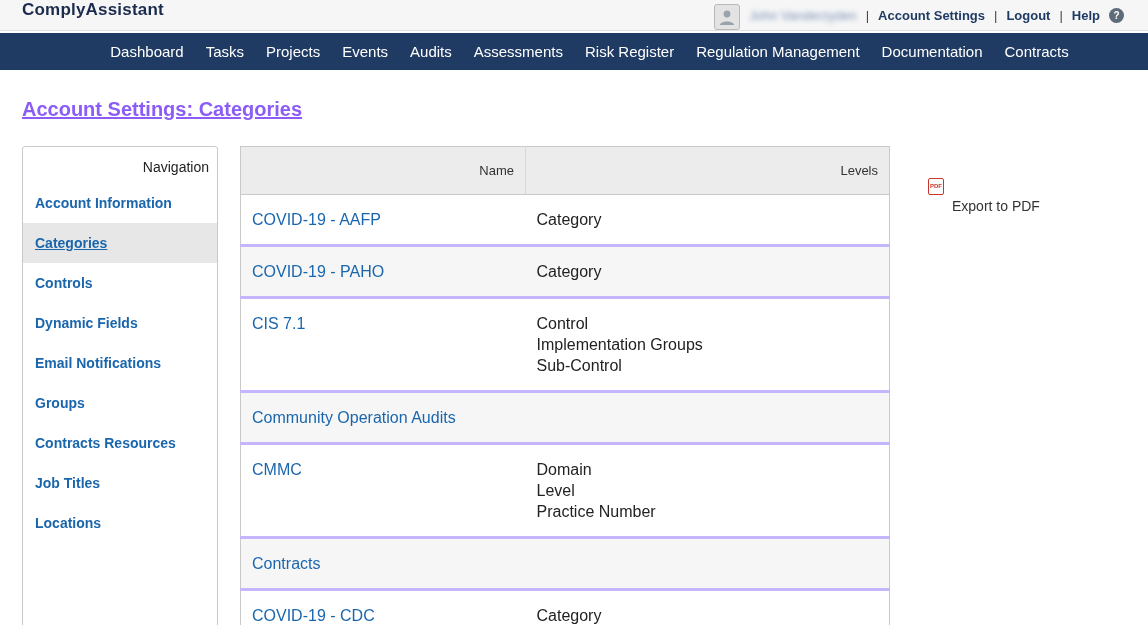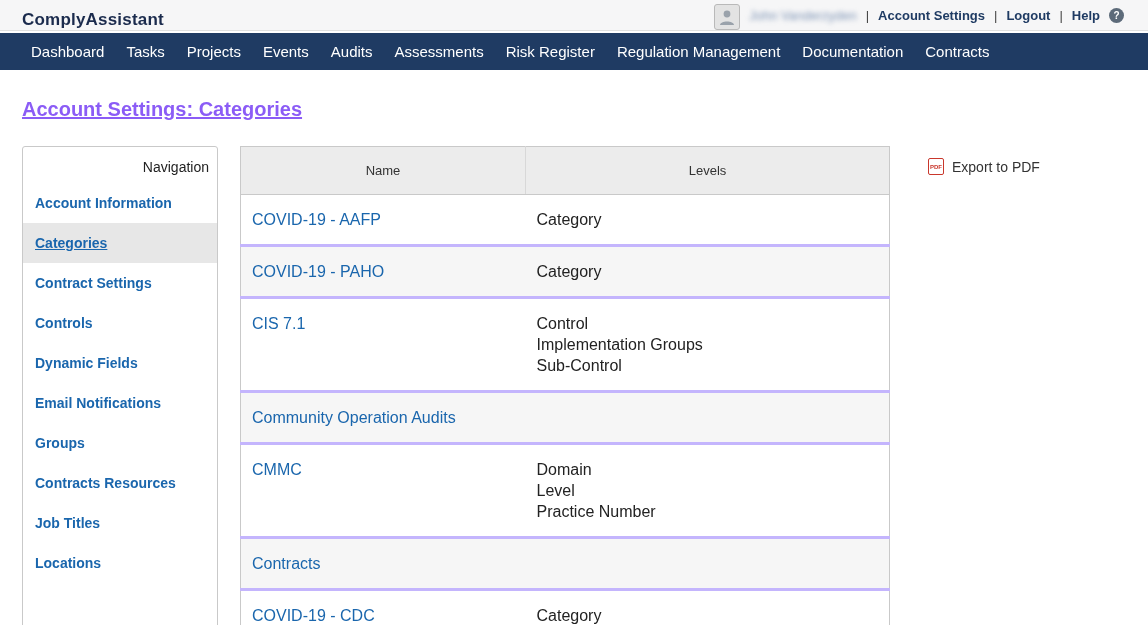--- a/index.html
+++ b/index.html
@@ -1,36 +1,36 @@
 <!DOCTYPE html>
 <html><head>
 <meta charset="utf-8">
 <style>
   * { margin: 0; padding: 0; box-sizing: border-box; }
   html, body { width: 1148px; height: 625px; overflow: hidden; background: #fff;
     font-family: "Liberation Sans", sans-serif; color: #222; }
 
   
   .top-header { height: 31px; background: #f6f6f7; border-bottom: 1px solid #e0e0e0;
-    display: flex; align-items: flex-end; padding: 0 24px 0 22px; }
+    display: flex; align-items: flex-start; padding: 0 24px 0 22px; }
   .brand { font-size: 17px; font-weight: bold; color: #1b2b4d; letter-spacing: .2px; }
   .header-right { margin-left: auto; display: flex; align-items: center; gap: 9px; }
   .avatar { width: 26px; height: 26px; border: 1px solid #b9b9b9; border-radius: 3px;
     background: #e3e3e3; display: flex; align-items: center; justify-content: center;
     margin-top: 4px; overflow: hidden; }
   .user-name { font-size: 13px; color: #7d94b5; filter: blur(2.5px); user-select: none; }
   .hdr-sep { color: #444; font-size: 13px; }
   .hdr-link { font-size: 13px; font-weight: bold; color: #1f3b63; text-decoration: none; cursor: pointer; }
   .help-badge { width: 15px; height: 15px; border-radius: 50%; background: #5d6b7a;
     color: #fff; font-size: 10px; font-weight: bold; display: inline-flex;
     align-items: center; justify-content: center; cursor: pointer; }
 
   
   .navbar { margin-top: 2px; height: 37px; background: #1f3b63; display: flex;
-    align-items: center; gap: 22px; padding-left: 31px; }
+    align-items: center; gap: 22px; padding-left: 31px; justify-content: center; }
   .nav-item { color: #ffffff; font-size: 15px; cursor: pointer; white-space: nowrap; }
 
   
   .page-title { margin: 28px 10px 0 22px; font-size: 20px; font-weight: bold;
     color: #8b5cf6; text-decoration: underline; }
 
   
   .main-row { display: flex; align-items: flex-start; gap: 22px; margin: 25px 0 0 22px; }
 
   
@@ -40,35 +40,35 @@
   .side-item { display: block; padding: 12px 12px; font-size: 14px; font-weight: bold;
     color: #1a66ad; cursor: pointer; line-height: 16px; }
   .side-item.active { background: #e7e7e7; text-decoration: underline; }
 
   
   .table-wrap { width: 650px; }
   table.cat-table { width: 650px; border-collapse: collapse; table-layout: fixed;
     border: 1px solid #c9c9c9; }
   table.cat-table col.c-name { width: 285px; }
   table.cat-table thead th { background: #ececec; font-size: 13px; font-weight: normal;
-    color: #333; text-align: center; padding: 16px 11px; border-bottom: 1px solid #c9c9c9; }
+    color: #333; text-align: right; padding: 16px 11px; border-bottom: 1px solid #c9c9c9; }
   table.cat-table thead th:first-child { border-right: 1px solid #d8d8d8; }
   table.cat-table tbody td { padding: 14px 11px; font-size: 16px; vertical-align: top;
     border-bottom: 3px solid #c4b5fd; line-height: 21px; }
   table.cat-table tbody tr:nth-child(even) { background: #f6f6f6; }
   .name-link { color: #1a66ad; text-decoration: none; cursor: pointer; }
   .levels-cell { white-space: pre-line; color: #222; }
 
   
   .export-col { margin-left: 16px; margin-top: 12px; display: flex; align-items: center;
     gap: 8px; cursor: pointer; }
   .pdf-icon { width: 16px; height: 17px; background: #fff; border: 1px solid #c9372c;
     border-radius: 2px; display: flex; align-items: center; justify-content: center; }
   .pdf-icon span { font-size: 6px; font-weight: bold; color: #c9372c; letter-spacing: 0; }
-  .export-label { font-size: 14px; color: #333; }
+  .export-label { font-size: 14px; color: #333; margin-top: 40px; }
 </style>
 </head>
 <body>
 
 <div class="top-header">
   <div class="brand">ComplyAssistant</div>
   <div class="header-right">
     <div class="avatar">
       <svg width="20" height="20" viewBox="0 0 20 20">
         <circle cx="10" cy="7" r="3.4" fill="#9aa2ab"></circle>
@@ -100,21 +100,20 @@
 </div>
 
 <div class="page-title">Account Settings: Categories</div>
 
 <div class="main-row">
 
   <div class="sidebar">
     <div class="sidebar-title">Navigation</div>
     <a class="side-item">Account Information</a>
     <a class="side-item active">Categories</a>
-    <a class="side-item">Contract Settings</a>
     <a class="side-item">Controls</a>
     <a class="side-item">Dynamic Fields</a>
     <a class="side-item">Email Notifications</a>
     <a class="side-item">Groups</a>
     <a class="side-item">Contracts Resources</a>
     <a class="side-item">Job Titles</a>
     <a class="side-item">Locations</a>
   </div>
 
   <div class="table-wrap">

